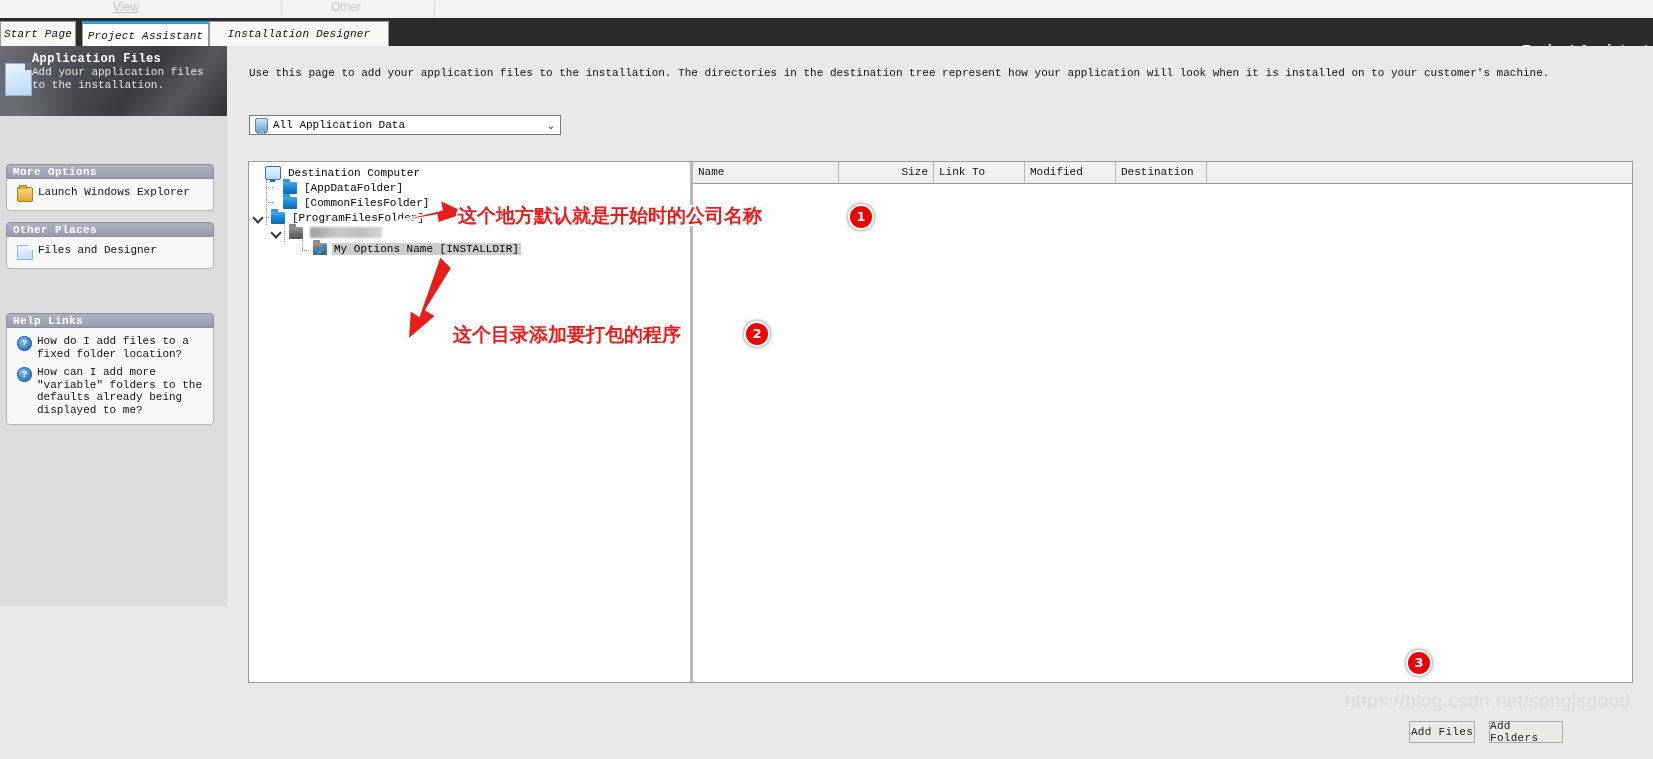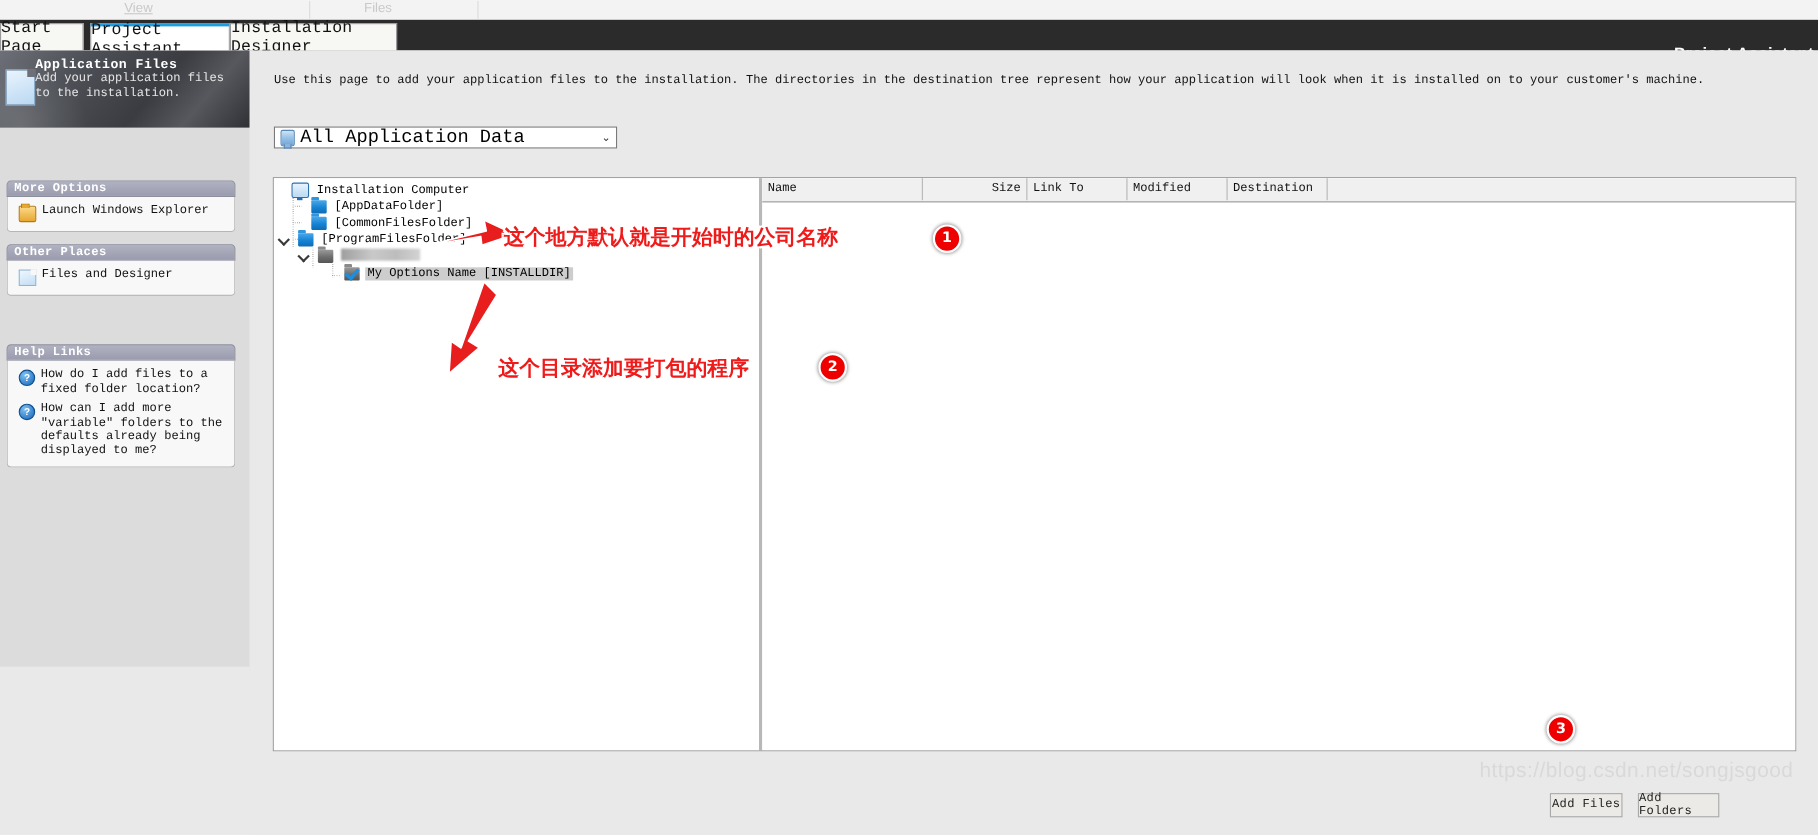--- a/index.html
+++ b/index.html
@@ -23,23 +23,24 @@
     position:absolute;top:1px;width:1px;height:16px;background:#dcdcdc;
   }
   
   #tabbar{
     position:absolute;left:0;top:18px;width:1653px;height:28px;
     background:#2b2b2b;
   }
   .tab{
     position:absolute;top:3px;height:25px;box-sizing:border-box;
     background:#f7f7f4;border:1px solid #9a9a9a;border-bottom:none;
-    font-family:"Liberation Mono",monospace;font-size:15px;color:#111;
-    display:flex;align-items:center;justify-content:flex-end;
+    font-family:"Liberation Mono",monospace;font-size:11px;color:#111;
+    display:flex;align-items:center;justify-content:center;
     letter-spacing:0.2px;
+    font-style:italic;
   }
   .tab.active{
     background:#ffffff;border-top:3px solid #1e9ee0;top:3px;height:27px;
   }
   #apptitle{
     position:absolute;right:4px;top:23px;
     color:#ffffff;font-family:"Liberation Sans",sans-serif;
     font-size:15px;font-weight:bold;letter-spacing:0.3px;
   }
   
@@ -141,21 +142,21 @@
   #combo .cicon{
     width:11px;height:13px;margin:0 5px 0 5px;position:relative;
     background:linear-gradient(to bottom,#cfe4f7 0%,#9cc4e8 45%,#6fa5d8 100%);
     border:1px solid #5a87b5;border-radius:2px;
   }
   #combo .cicon:after{
     content:"";position:absolute;left:2px;bottom:-3px;width:5px;height:3px;
     background:#8fb4d8;border:1px solid #5a87b5;border-top:none;
   }
   #combo .ctext{
-    font-family:"Liberation Mono",monospace;font-size:17px;color:#000;
+    font-family:"Liberation Mono",monospace;font-size:11px;color:#000;
     flex:1;
   }
   #combo .carrow{
     width:18px;text-align:center;color:#333;font-size:10px;
     font-family:"DejaVu Sans",sans-serif;
   }
   
   #pane{
     position:absolute;left:21px;top:115px;width:1385px;height:522px;
     background:#ffffff;border:1px solid #9a9a9a;
@@ -272,32 +273,32 @@
     font-family:"Liberation Sans",sans-serif;font-size:19px;
     color:#d9d9d9;white-space:nowrap;letter-spacing:0.4px;
   }
 </style>
 </head>
 <body>
 
 <div id="menustrip">
   <div class="mi" style="left:113px;text-decoration:underline;">View</div>
   <div class="sep" style="left:281px;"></div>
-  <div class="mi" style="left:331px;">Files</div>
+  <div class="mi" style="left:331px;">Other</div>
   <div class="sep" style="left:434px;"></div>
 </div>
 
 <div id="tabbar">
   <div class="tab" style="left:0px;width:76px;">
     <span>Start Page</span>
   </div>
   <div class="tab active" style="left:82px;width:127px;">
     <span>Project Assistant</span>
   </div>
-  <div class="tab" style="left:209px;width:152px;">
+  <div class="tab" style="left:209px;width:180px;">
     <span>Installation Designer</span>
   </div>
   <div id="apptitle">Project Assistant</div>
 </div>
 
 <div id="page">
 
   <div id="leftcol">
 
     <div id="hero">
@@ -360,21 +361,21 @@
         <div class="guideh" style="left:17px;top:25px;width:8px;"></div>
         <div class="guideh" style="left:17px;top:40px;width:8px;"></div>
         <div class="guideh" style="left:17px;top:55px;width:8px;"></div>
         <div class="guide" style="left:35px;top:63px;height:18px;"></div>
         <div class="guide" style="left:53px;top:78px;height:12px;"></div>
         <div class="guideh" style="left:53px;top:88px;width:8px;"></div>
 
         <div class="trow" style="left:4px;top:3px;">
           <span class="twist"></span>
           <span class="mon"></span>
-          <span class="tlabel">Installation Computer</span>
+          <span class="tlabel">Destination Computer</span>
         </div>
 
         <div class="trow" style="left:22px;top:18px;">
           <span class="twist"></span>
           <span class="fold"></span>
           <span class="tlabel">[AppDataFolder]</span>
         </div>
 
         <div class="trow" style="left:22px;top:33px;">
           <span class="twist"></span>

